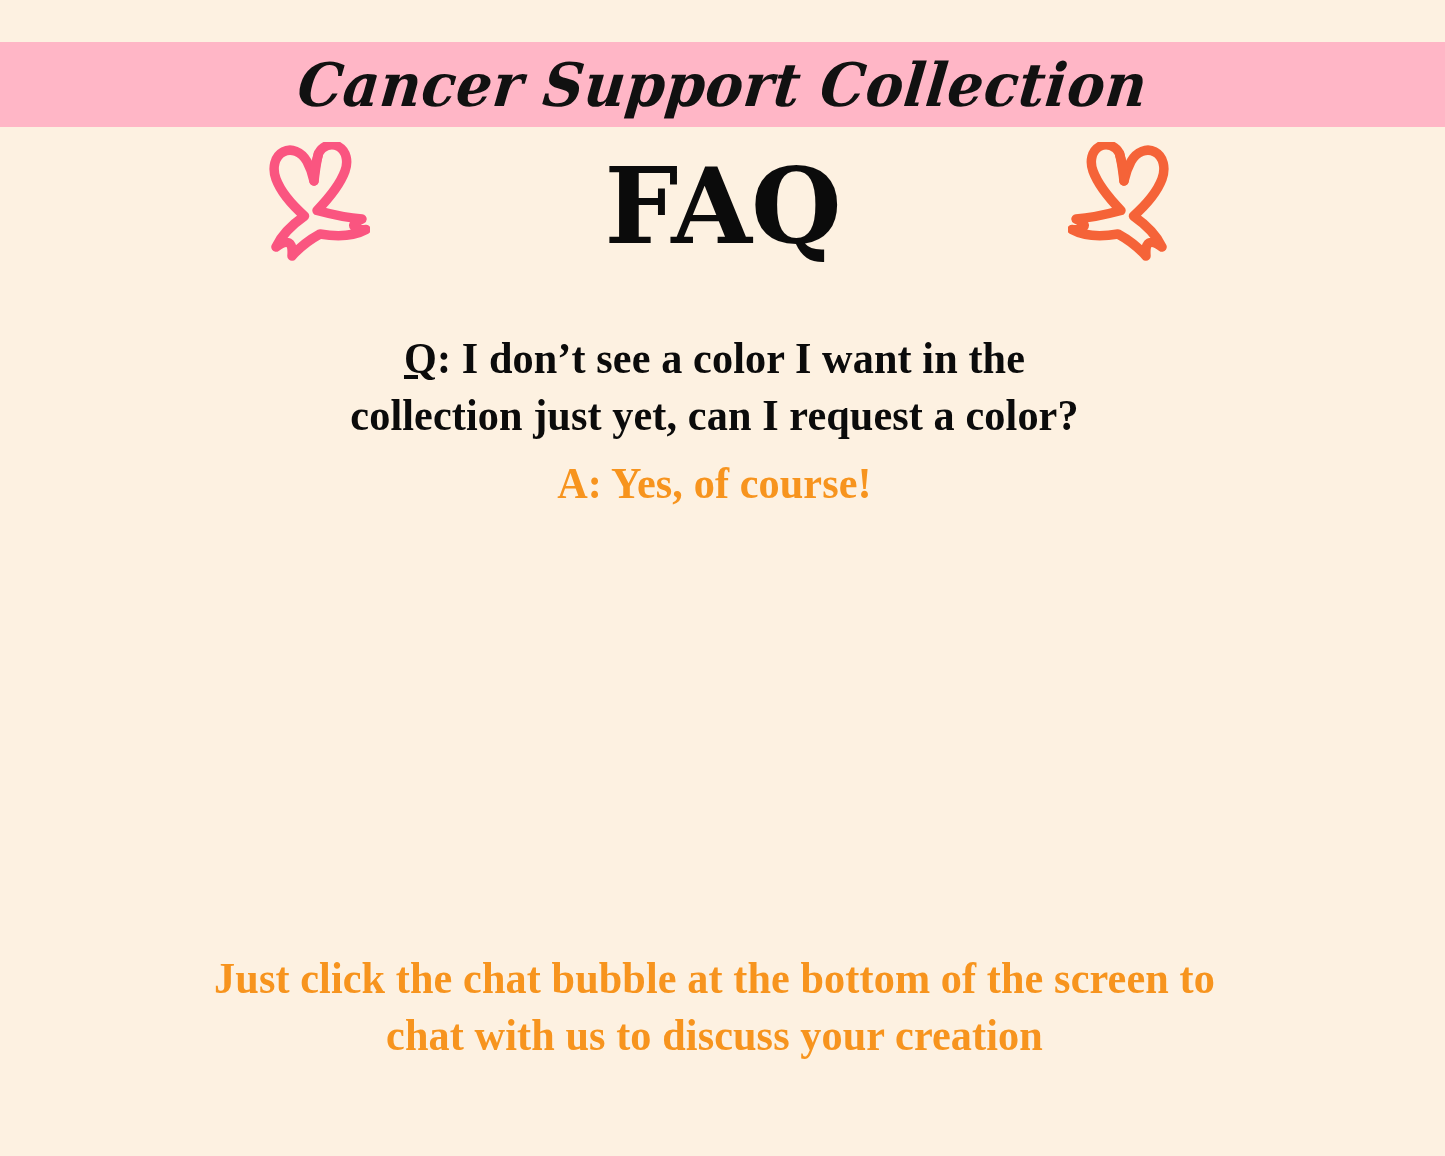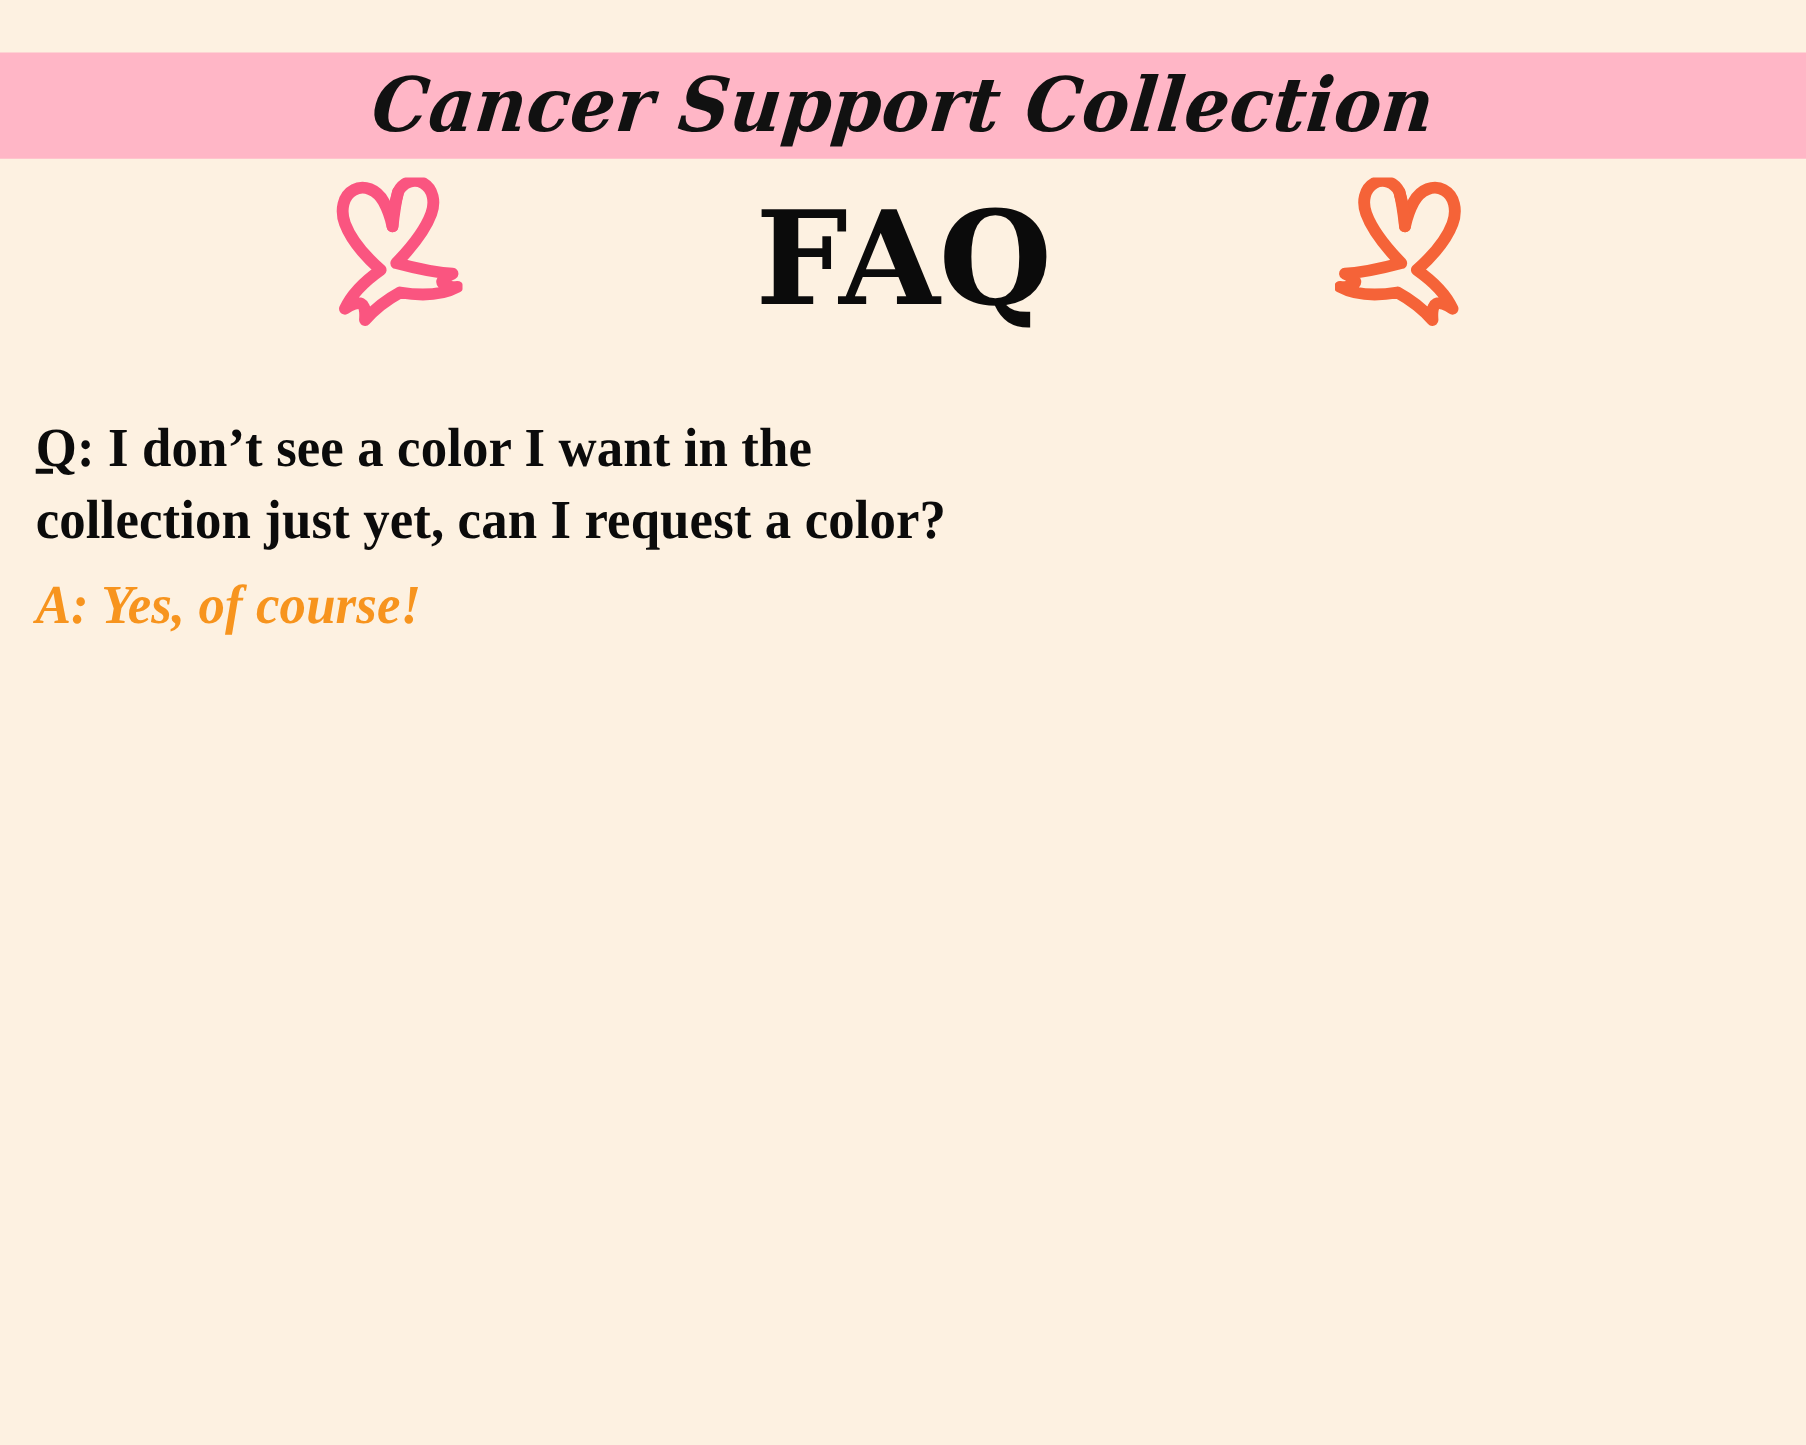--- a/index.html
+++ b/index.html
@@ -71,20 +71,21 @@
     color: #0B0B0B;
     letter-spacing: -1px;
     line-height: 1.05;
   }
 
   
   .block {
     position: absolute;
     left: 0;
     width: 1429px;
+    text-align: center;
   }
   .q-text {
     font-family: "Liberation Serif", serif;
     font-weight: bold;
     font-size: 44px;
     color: #0B0B0B;
     line-height: 1.30;
     letter-spacing: 0.1px;
     transform: scaleX(0.96);
   }
@@ -94,21 +95,21 @@
     font-size: 44px;
     color: #F7941E;
     line-height: 1.30;
     letter-spacing: 0.1px;
     transform: scaleX(0.96);
   }
   .q-mark { text-decoration: underline; text-underline-offset: 2px; }
   .line { display: block; white-space: nowrap; }
 
   #q1 { top: 330px; }
-  #a1 { top: 455px; font-style: italic; }
+  #a1 { top: 455px; }
   #q2 { top: 598px; }
   #a2 { top: 722px; }
   #a3 { top: 950px; }
 
   #a2 .line:nth-child(2) { font-size: 45px; }
   #a2 .line:nth-child(3) { font-size: 45px; }
   .heart { color: #F7941E; font-size: 42px; }
 </style>
 </head>
 <body>
@@ -175,14 +176,20 @@
   </div>
 
   <div class="block" id="a1">
     <div class="a-text">
       <span class="line">A: Yes, of course!</span>
     </div>
   </div>
 
 
 
+  <div class="block" id="a3">
+    <div class="a-text">
+      <span class="line">Just click the chat bubble at the bottom of the screen to</span>
+      <span class="line">chat with us to discuss your creation</span>
+    </div>
+  </div>
 
 </div>
 
 </body></html>

